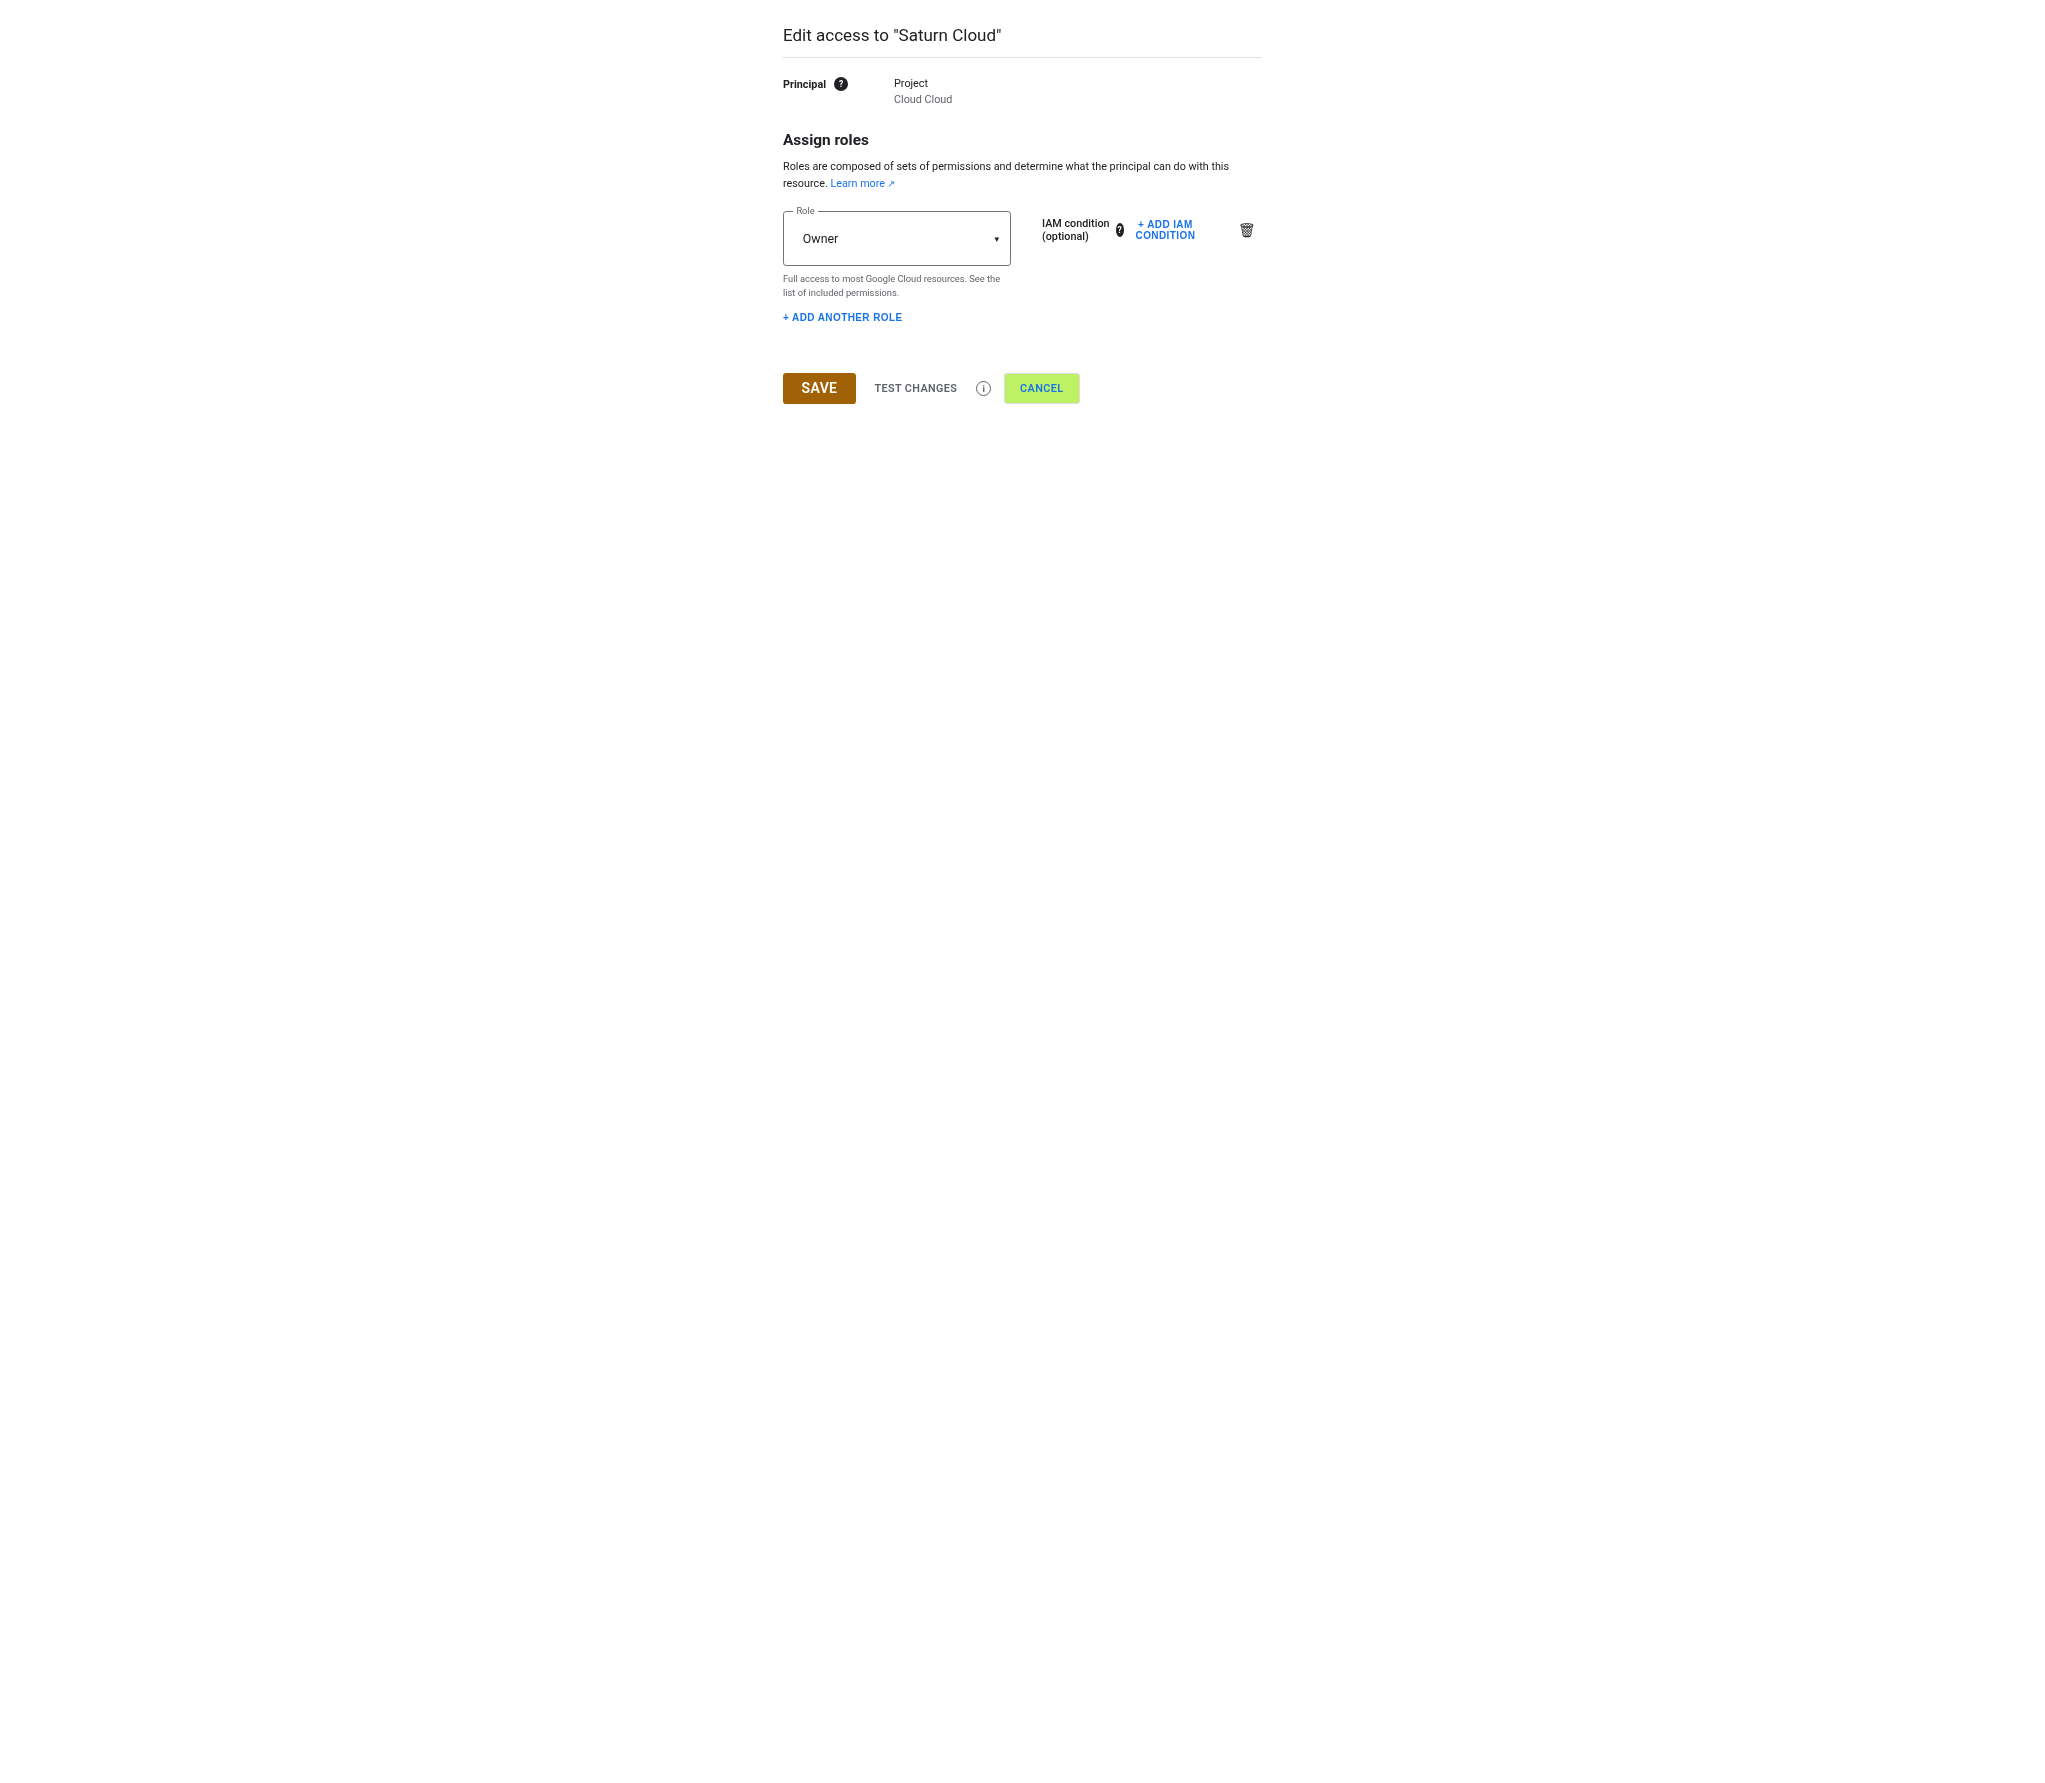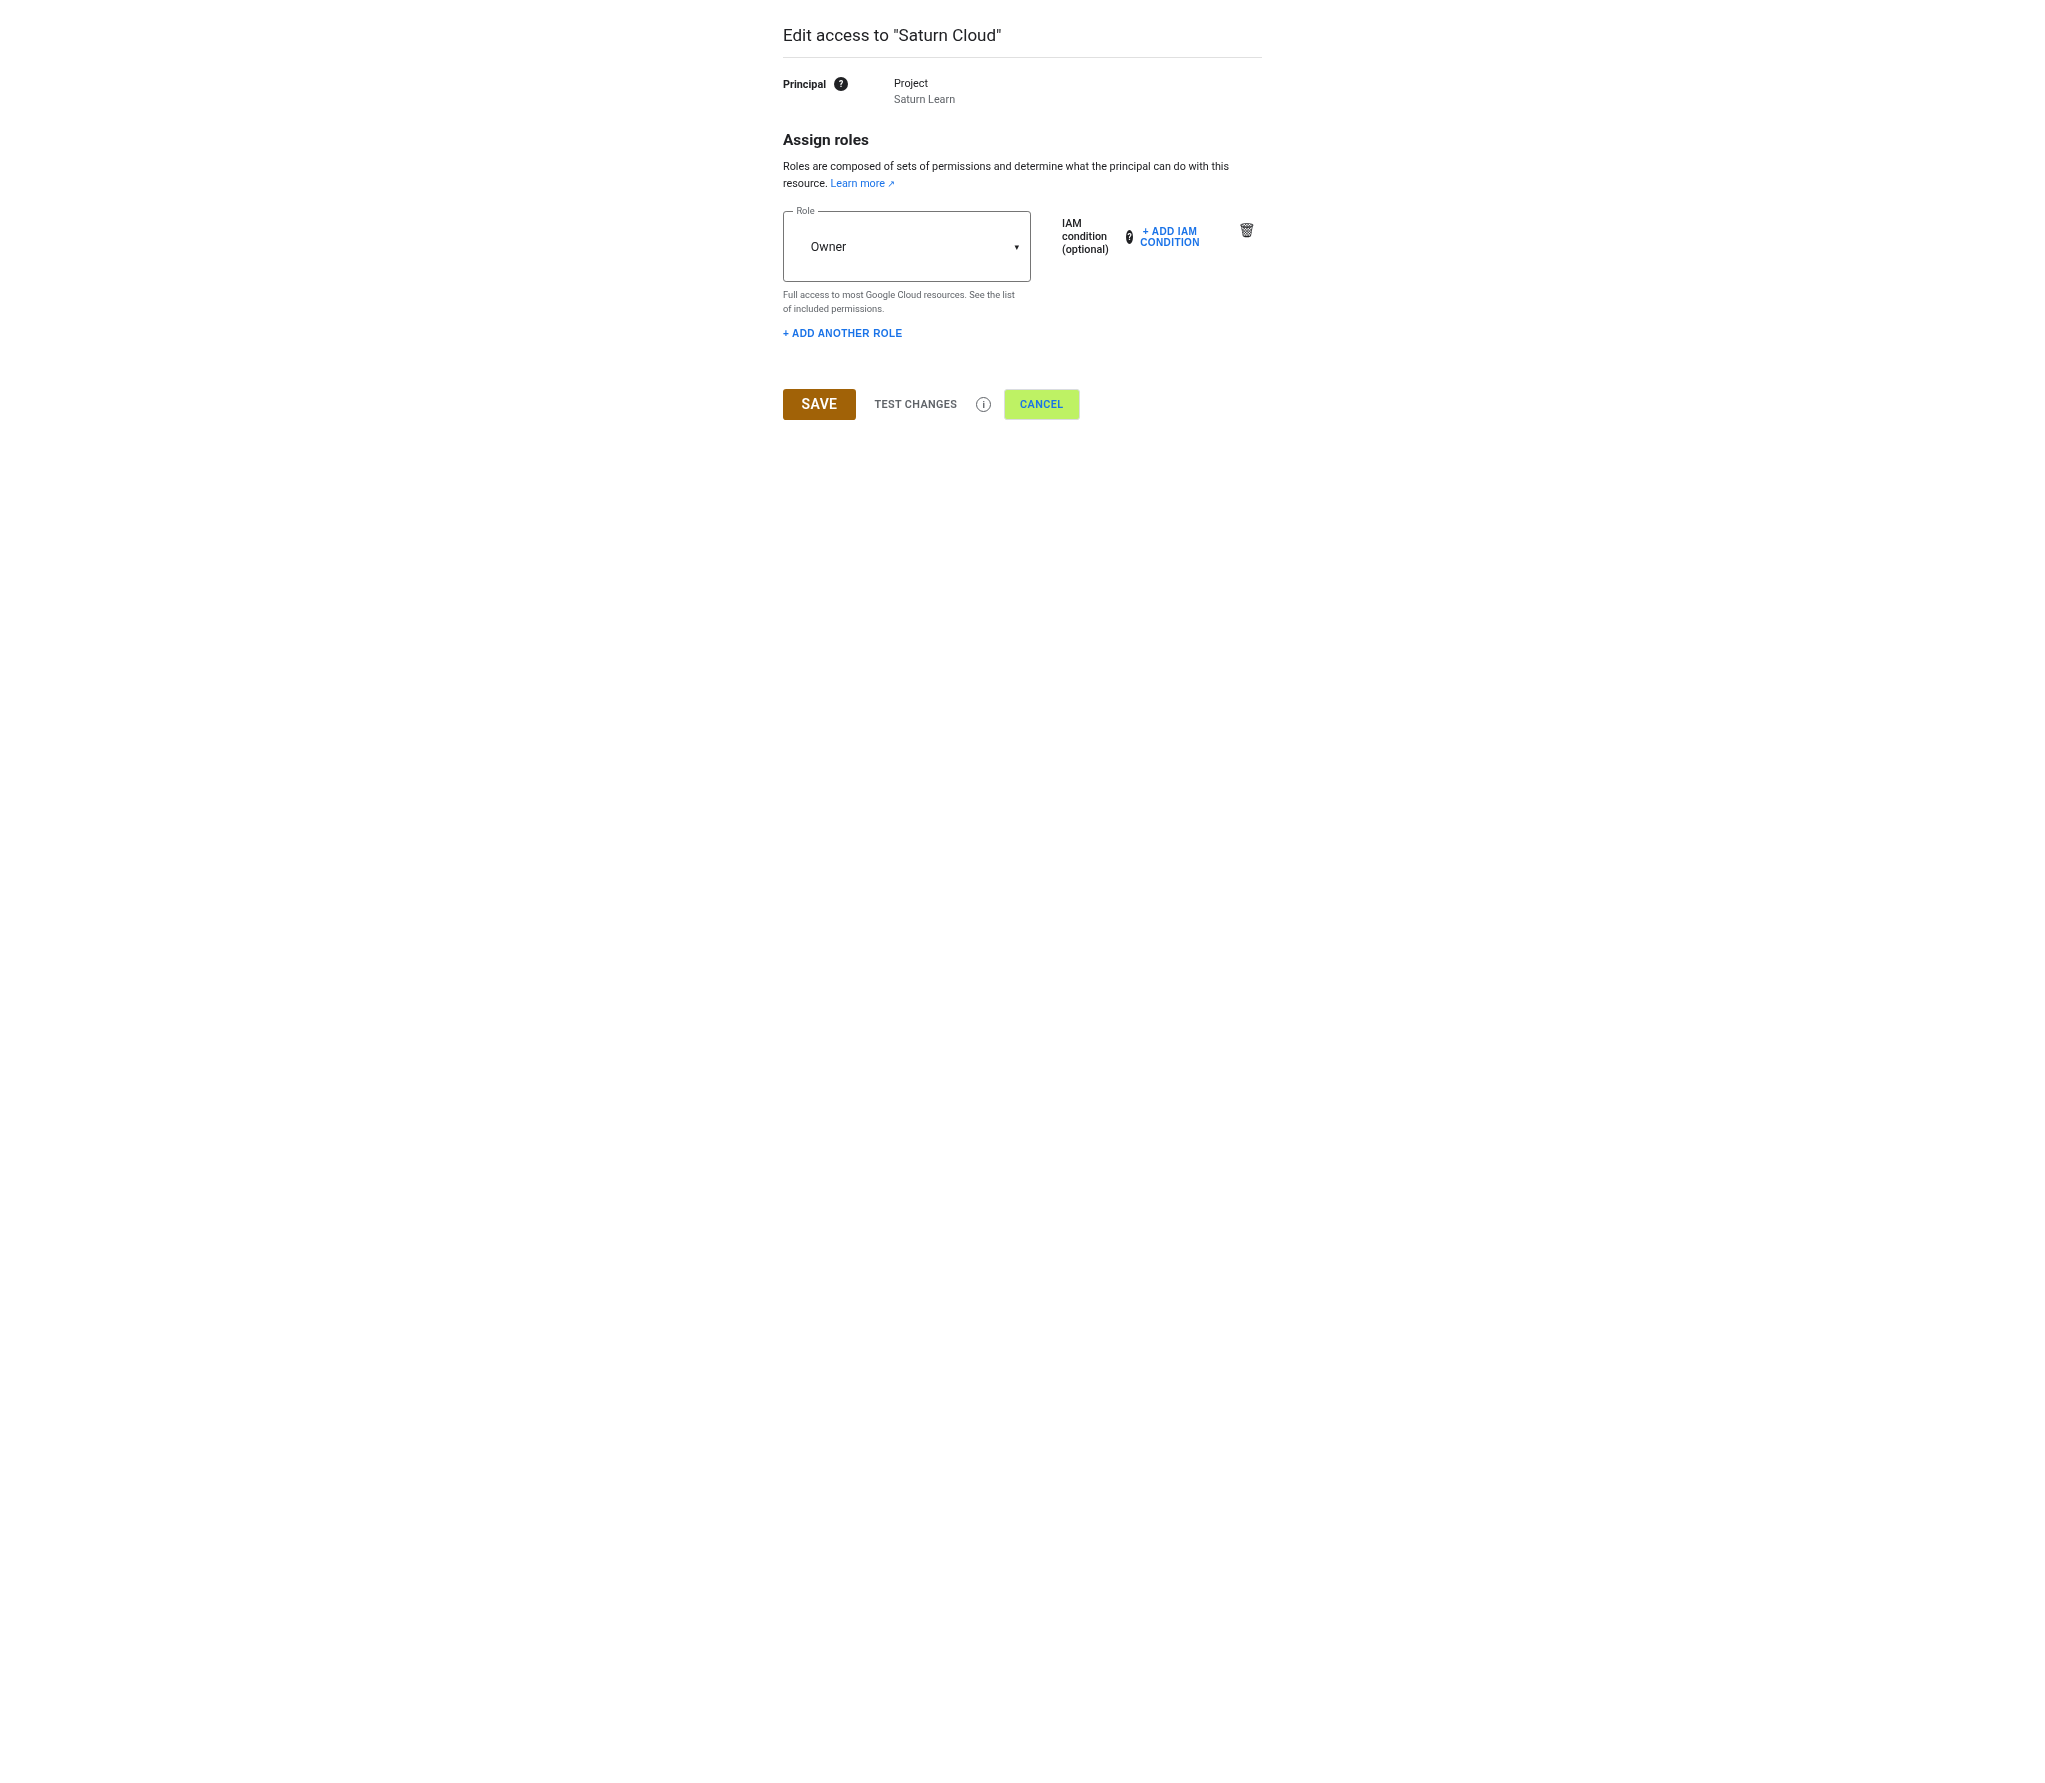--- a/index.html
+++ b/index.html
@@ -106,22 +106,22 @@
 
     .role-field-wrapper {
       display: flex;
       flex-direction: column;
     }
 
     .role-select-container {
       position: relative;
       border: 0.8px solid #757575;
       border-radius: 3.1px;
-      padding: 16px;
-      width: 248px;
+      padding: 8px;
+      width: 228px;
     }
 
     .role-select-label {
       position: absolute;
       top: -7px;
       left: 9.3px;
       background: #fff;
       padding: 0 3.1px;
       font-size: 9.3px;
       color: #5f6368;
@@ -292,21 +292,21 @@
 
   <div class="principal-section">
     <div class="principal-col">
       <span class="principal-label">
         <span>Principal</span>
         <span class="help-icon">?</span>
       </span>
     </div>
     <div class="project-section">
       <div class="project-label">Project</div>
-      <div class="project-value">Saturn Learn</div>
+      <div class="project-value">Cloud Cloud</div>
     </div>
   </div>
 
   <h2 class="assign-roles-title">Assign roles</h2>
 
   <p class="assign-roles-desc">
     <span>Roles are composed of sets of permissions and determine what the principal can do with this resource.</span>
     <a href="#" class="learn-more-link">
       <span>Learn more</span>
       <span class="external-link-icon">↗</span>

